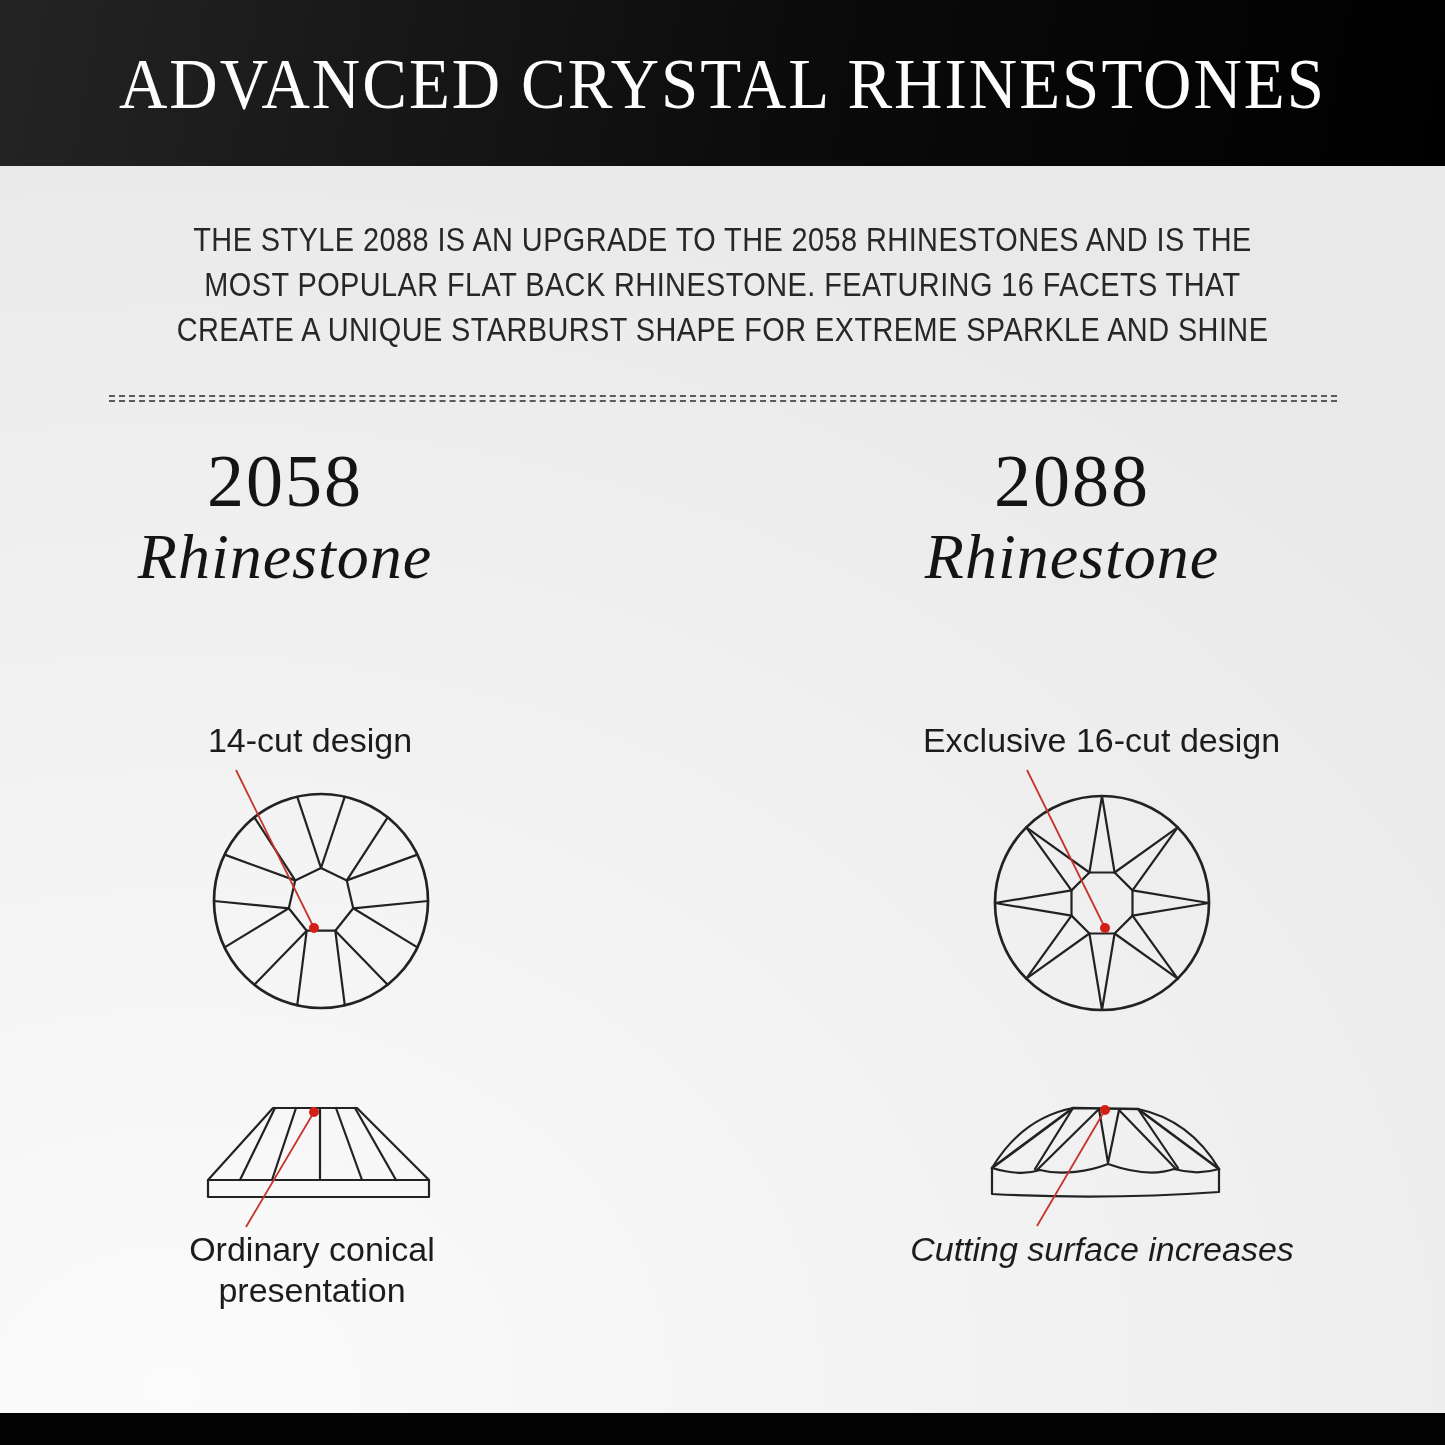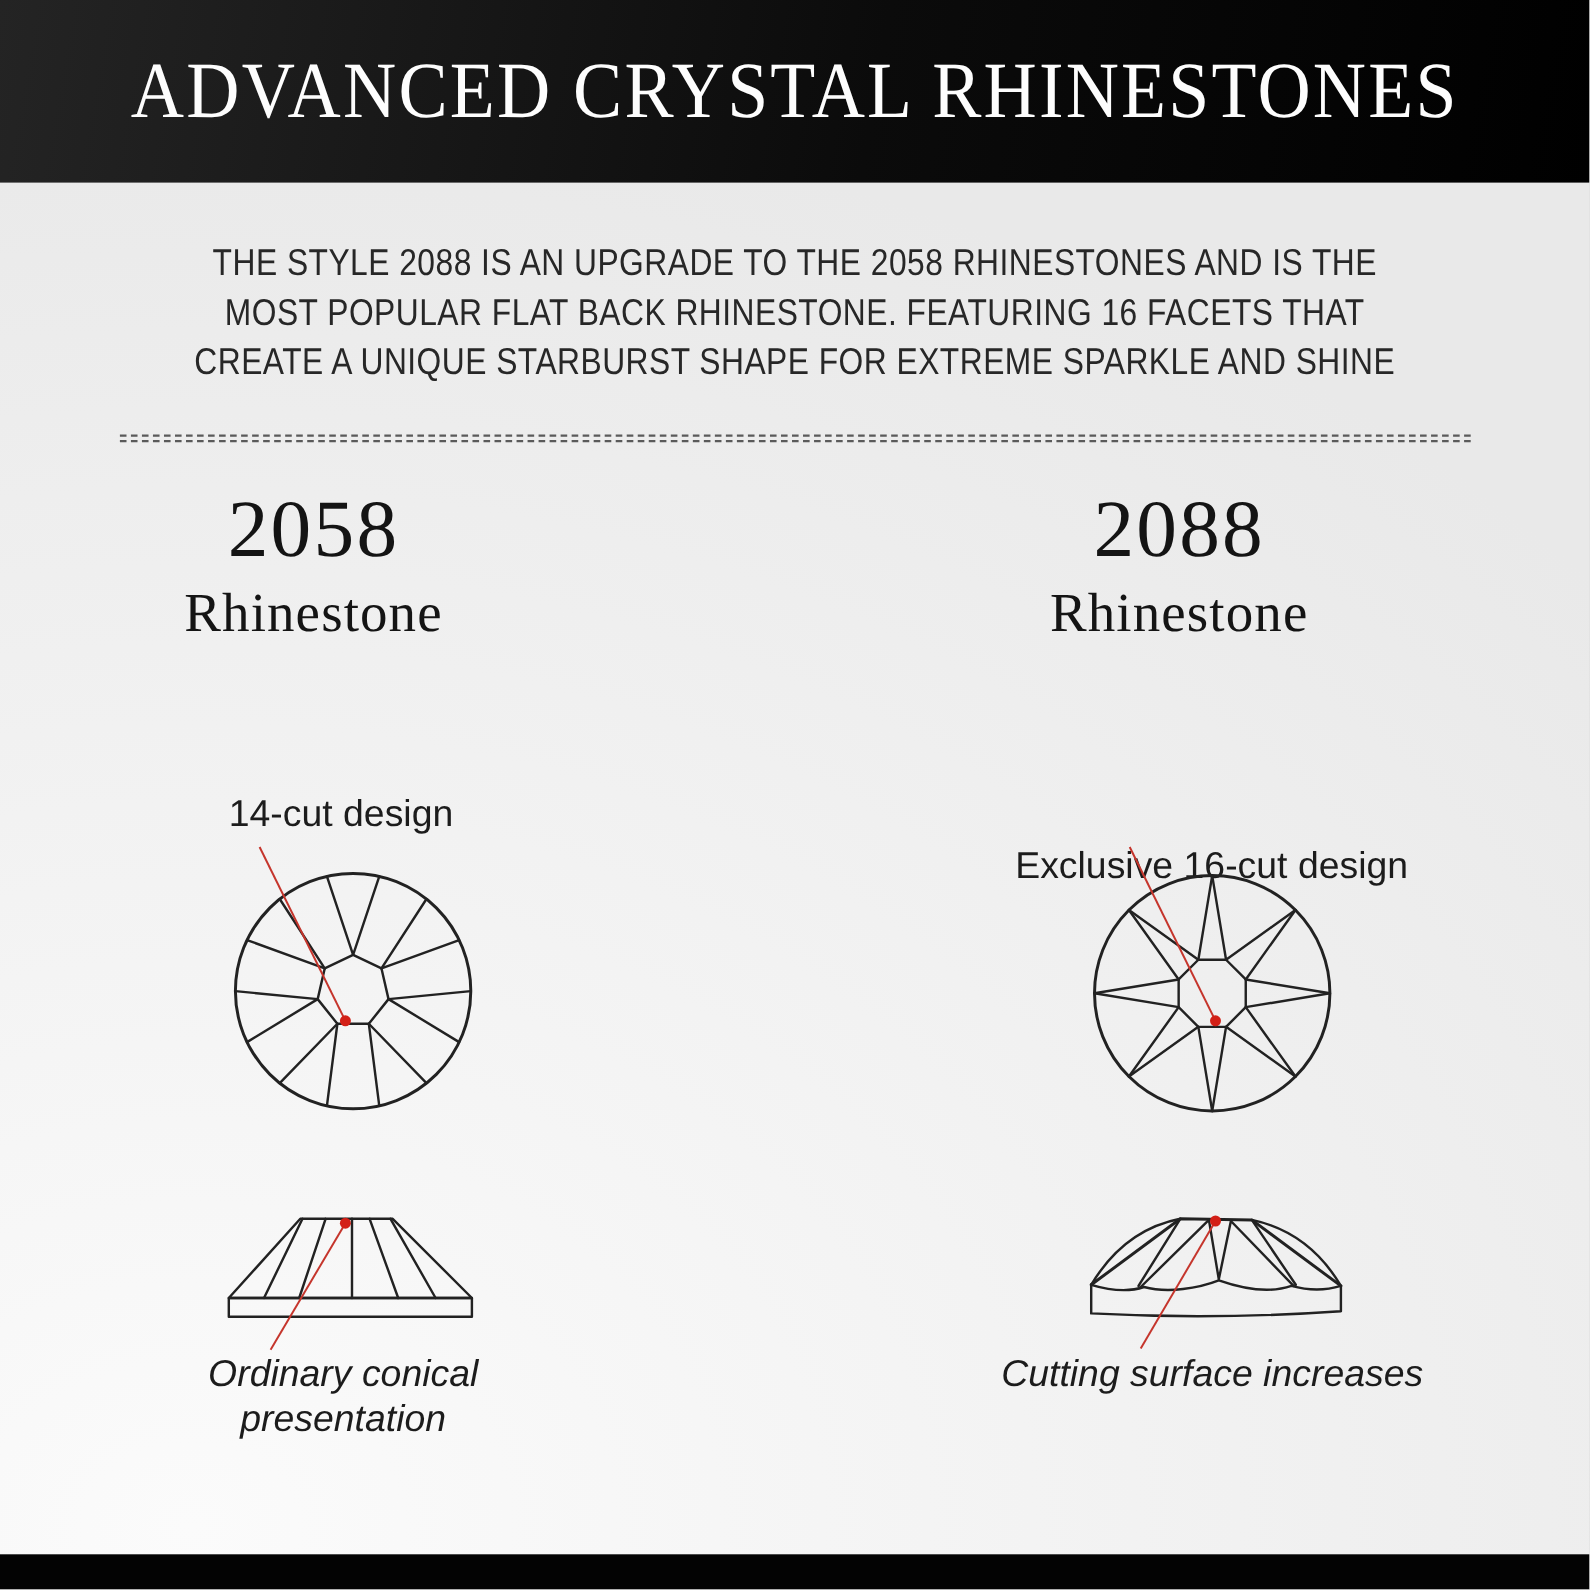--- a/index.html
+++ b/index.html
@@ -30,30 +30,30 @@
   .divider{
     position:absolute; top:395px; left:109px; width:1228px; height:3px;
     border-top:2px dashed #5a5a5a; border-bottom:2px dashed #5a5a5a;
   }
   
   .col-heading{
     position:absolute; top:442px; width:400px; text-align:center;
     font-family:"Liberation Serif", serif; color:#141414;
   }
   .col-heading .model{font-size:74px; line-height:78px; letter-spacing:2px;}
-  .col-heading .kind{font-size:50px; line-height:74px; letter-spacing:1px;}
+  .col-heading .kind{font-size:64px; line-height:74px; letter-spacing:1px;font-style:italic;}
   .heading-left{left:85px;}
   .heading-right{left:872px;}
   
   .diagram-label{
     position:absolute; text-align:center; color:#1c1c1c; font-size:34px; line-height:41px;
   }
   .label-top-left{top:720px; left:110px; width:400px;}
-  .label-top-right{top:720px; left:879px; width:445px;margin-top:47px;}
-  .label-bottom-left{top:1229px; left:112px; width:400px;font-style:italic;}
+  .label-top-right{top:720px; left:879px; width:445px;}
+  .label-bottom-left{top:1229px; left:112px; width:400px;}
   .label-bottom-right{top:1229px; left:880px; width:444px;font-style:italic;}
   
   .diagram-svg{position:absolute; top:0; left:0; width:1445px; height:1445px;}
   .ln{stroke:#222; stroke-width:2.2; fill:none; stroke-linejoin:round; stroke-linecap:round;}
   .thick{stroke-width:2.7;}
   .red{stroke:#c5352c; stroke-width:1.8; fill:none;}
   .dot{fill:#d32017; stroke:none;}
   
   .footer{
     position:absolute; left:0; bottom:0; width:1445px; height:32px; background:#030303;

